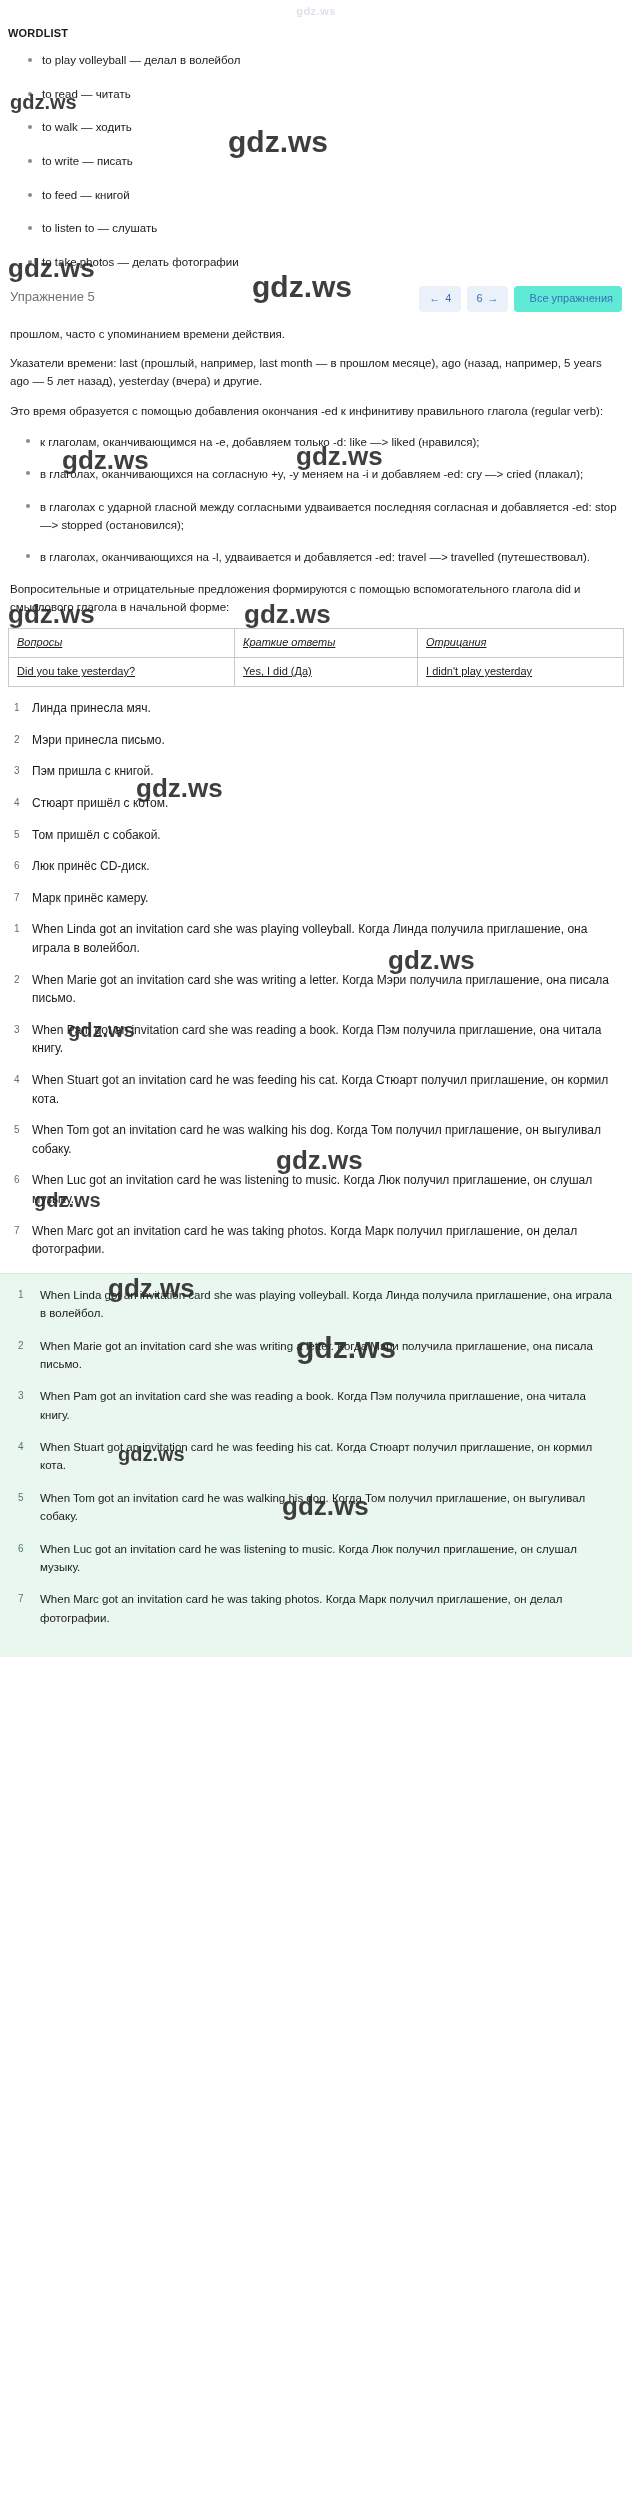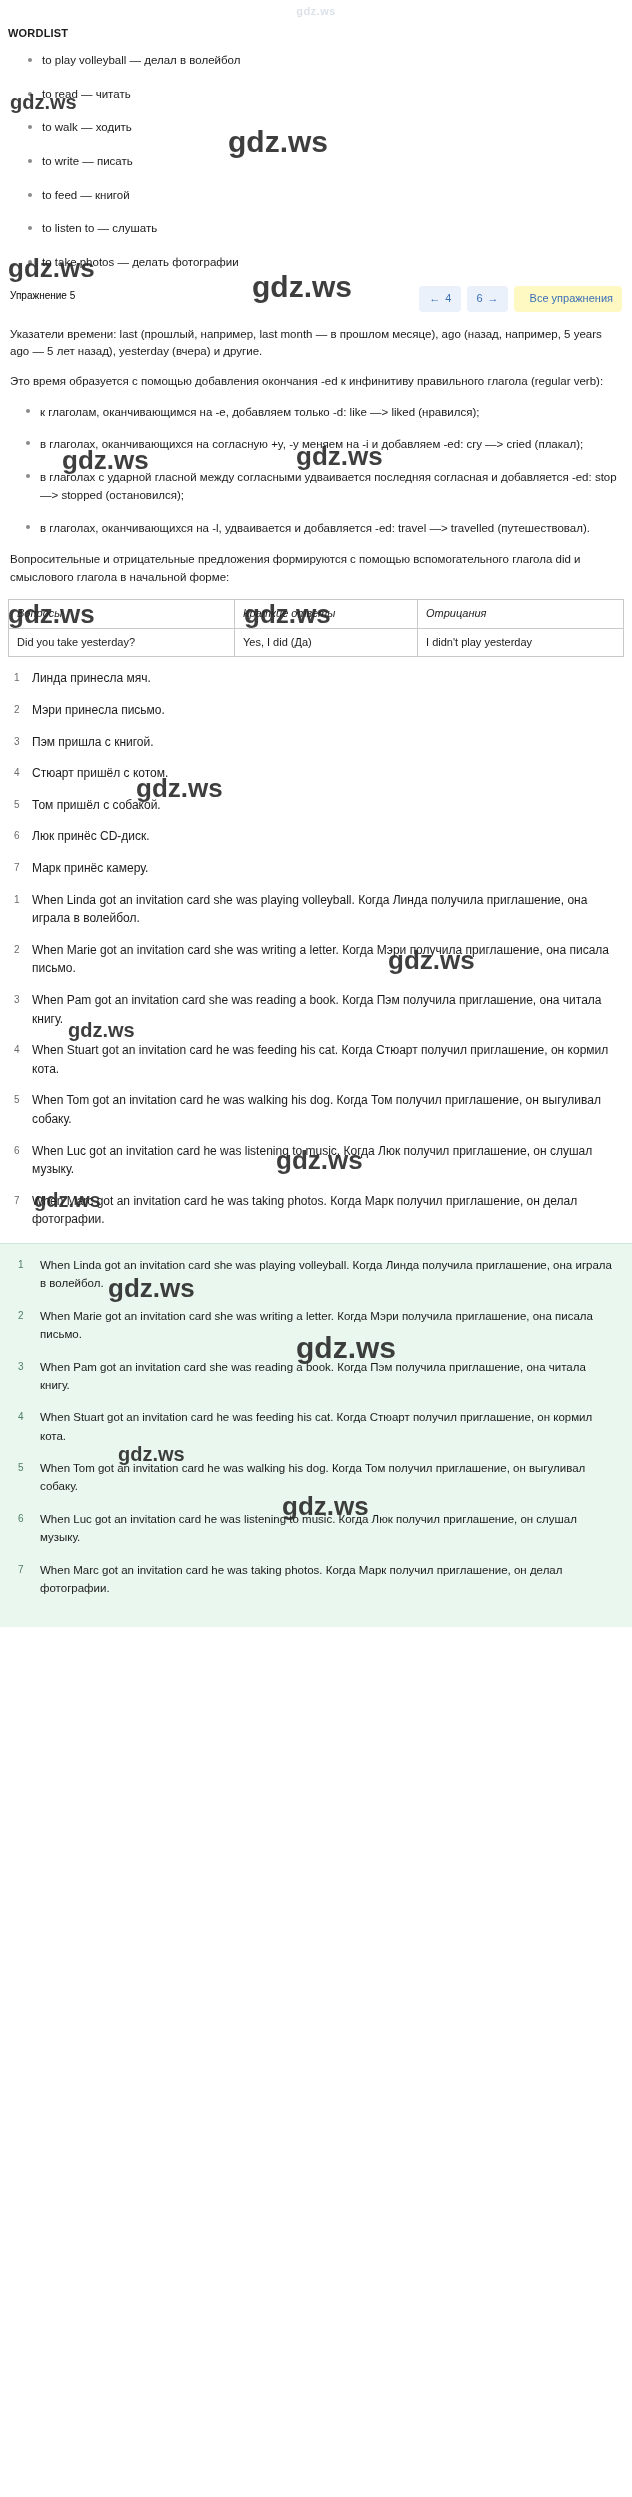--- a/index.html
+++ b/index.html
@@ -65,23 +65,23 @@
     background: #8a8a8a;
   }
 
   
   .ex-head {
     position: relative;
     margin: 16px 0 10px 0;
     min-height: 28px;
   }
   .ex-title {
-    font-size: 10px;
+    font-size: 13px;
     font-weight: normal;
-    color: #000000;
+    color: #737373;
     padding-left: 2px;
     display: inline-block;
   }
   .nav {
     position: absolute;
     right: 2px;
     top: -2px;
     display: flex;
     align-items: center;
     gap: 6px;
@@ -92,21 +92,21 @@
     border-radius: 4px;
     font-size: 11px;
     padding: 5px 9px;
     display: inline-flex;
     align-items: center;
     gap: 5px;
     white-space: nowrap;
   }
   .pill.arrow-left { padding: 5px 10px; }
   .pill .num { color: #3b6fb6; }
-  .pill.all { background: #fef9c3; padding-left: 16px; }
+  .pill.all { background: #5eead4; padding-left: 16px; }
 
   p.body {
     margin: 0 0 12px 0;
     font-size: 11.5px;
     line-height: 1.55;
     padding: 0 2px;
   }
 
   ul.dashlist {
     list-style: none;
@@ -129,20 +129,21 @@
     height: 4px;
     border-radius: 50%;
     background: #8a8a8a;
   }
 
   table.grammar {
     width: 100%;
     border-collapse: collapse;
     margin: 6px 8px 12px 0;
     font-size: 11px;
+    text-decoration: underline;
   }
   table.grammar th, table.grammar td {
     border: 1px solid #c9c9c9;
     padding: 6px 8px;
     text-align: left;
     vertical-align: top;
     font-weight: normal;
   }
   table.grammar th { font-style: italic; }
 
@@ -225,20 +226,21 @@
         <span class="num">4</span>
       </span>
       <span class="pill">
         <span class="num">6</span>
         <span>→</span>
       </span>
       <span class="pill all">Все упражнения</span>
     </div>
   </div>
 
+  <p class="body">прошлом, часто с упоминанием времени действия.</p>
   <p class="body">Указатели времени: last (прошлый, например, last month — в прошлом месяце), ago (назад, например, 5 years ago — 5 лет назад), yesterday (вчера) и другие.</p>
   <p class="body">Это время образуется с помощью добавления окончания -ed к инфинитиву правильного глагола (regular verb):</p>
 
   <ul class="dashlist">
     <li>к глаголам, оканчивающимся на -е, добавляем только -d: like —&gt; liked (нравился);</li>
     <li>в глаголах, оканчивающихся на согласную +y, -у меняем на -i и добавляем -ed: cry —&gt; cried (плакал);</li>
     <li>в глаголах с ударной гласной между согласными удваивается последняя согласная и добавляется -ed: stop —&gt; stopped (остановился);</li>
     <li>в глаголах, оканчивающихся на -l, удваивается и добавляется -ed: travel —&gt; travelled (путешествовал).</li>
   </ul>
 

